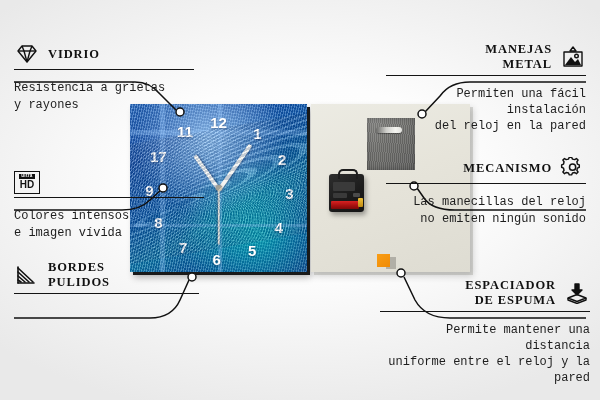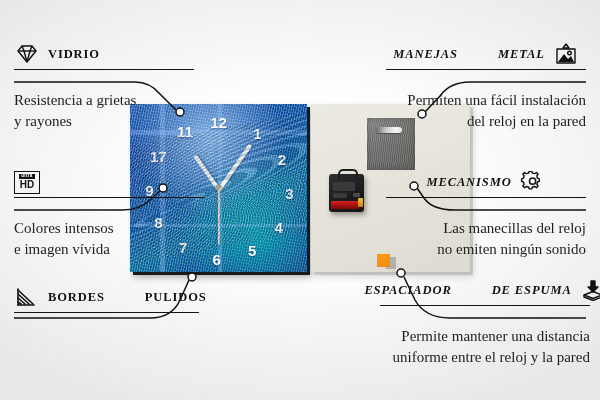--- a/index.html
+++ b/index.html
@@ -107,50 +107,50 @@
   }
   .foam-shadow{position:absolute;left:75px;top:153px;width:10px;height:12px;background:rgba(120,118,110,.45);}
 
   
   .connectors{position:absolute;left:0;top:0;width:600px;height:400px;pointer-events:none;}
 
   
   .feat{position:absolute;}
   .feat .head{display:flex;align-items:center;gap:8px;}
   .feat.left .head{justify-content:flex-start;}
-  .feat.right .head{justify-content:center;font-style:italic;}
-  .titles{display:flex;flex-direction:row;gap:40px;}
+  .feat.right .head{justify-content:flex-end;}
+  .titles{display:flex;flex-direction:column;}
   .t-line{
     font-family:"Liberation Serif",serif;font-weight:700;font-size:12.5px;
     letter-spacing:.9px;color:#111111;line-height:1.18;white-space:nowrap;
   }
   .feat.left .t-line{text-align:left;}
   .feat.right .t-line{text-align:right;}
   .rule{height:1.4px;background:#141414;margin-top:3px;}
   .sub{
-    font-family:Liberation Serif, serif;font-size:15px;color:#1d1d1d;
-    line-height:1.35;margin-top:20px;white-space:nowrap;
+    font-family:Liberation Mono, monospace;font-size:12px;color:#1d1d1d;
+    line-height:1.35;margin-top:10px;white-space:nowrap;
   }
   .feat.left .sub{text-align:left;}
   .feat.right .sub{text-align:right;}
   .icon{width:26px;height:24px;flex:0 0 26px;display:flex;align-items:center;justify-content:center;}
   .icon svg{display:block;}
   .hd-badge{
     width:24px;height:21px;border:1.6px solid #111;display:flex;flex-direction:column;
     align-items:center;justify-content:center;font-family:"Liberation Sans",sans-serif;color:#111;
   }
   .hd-badge .u{font-size:4.6px;font-weight:700;letter-spacing:.3px;line-height:1;background:#111;color:#fff;padding:.5px 2px;}
   .hd-badge .h{font-size:10px;font-weight:700;line-height:1;margin-top:1px;}
 
   
   #f-vidrio{left:14px;top:42px;width:180px;}
   #f-impresion{left:14px;top:170px;width:190px;}
-  #f-bordes{left:14px;top:285px;width:185px;}
+  #f-bordes{left:14px;top:260px;width:185px;}
   #f-manejas{right:14px;top:42px;width:200px;}
-  #f-mecanismo{right:14px;top:170px;width:200px;}
+  #f-mecanismo{right:14px;top:156px;width:200px;}
   #f-espaciador{right:10px;top:278px;width:210px;}
   .feat.right{text-align:right;}
 </style>
 </head>
 <body>
 
 <div id="stage">
 
   <div class="product">
 

